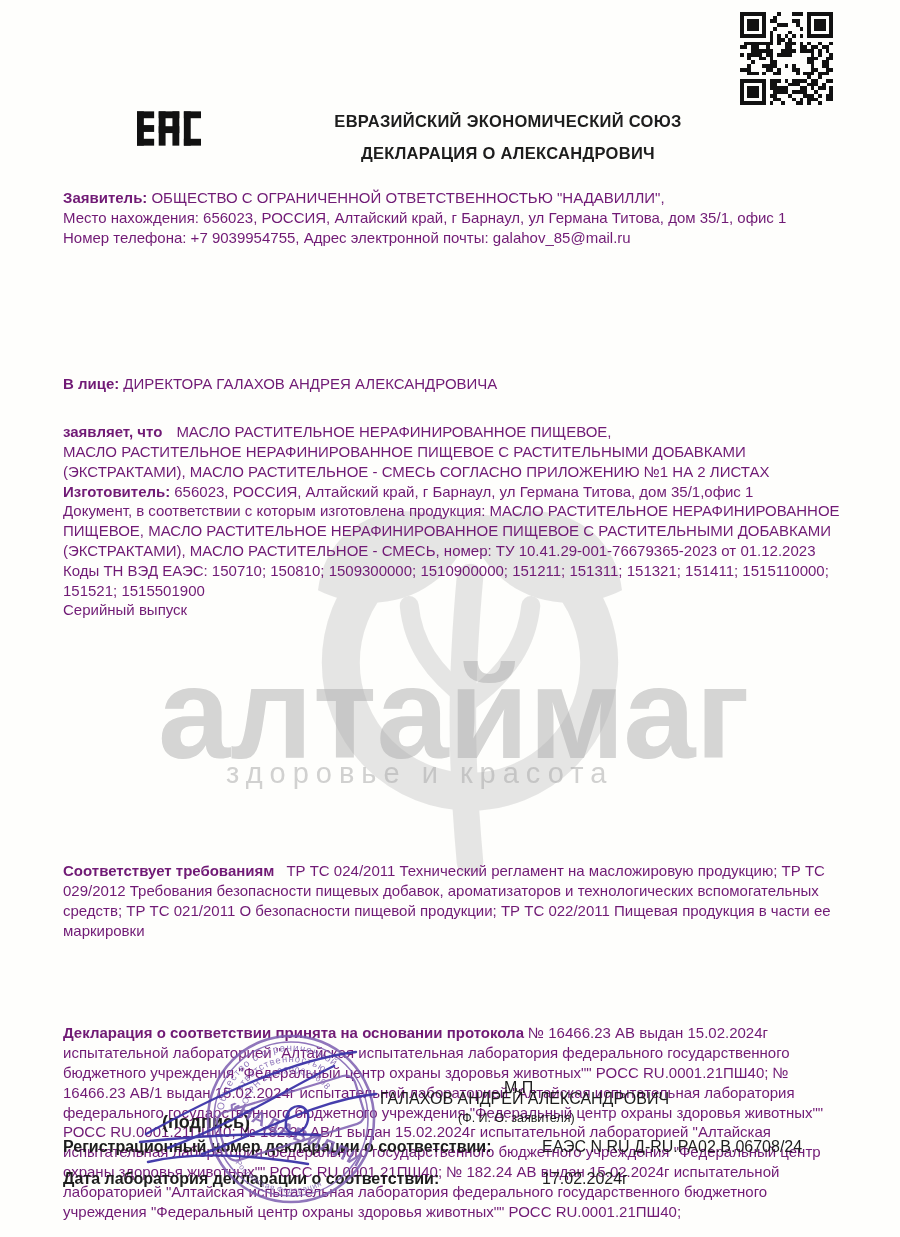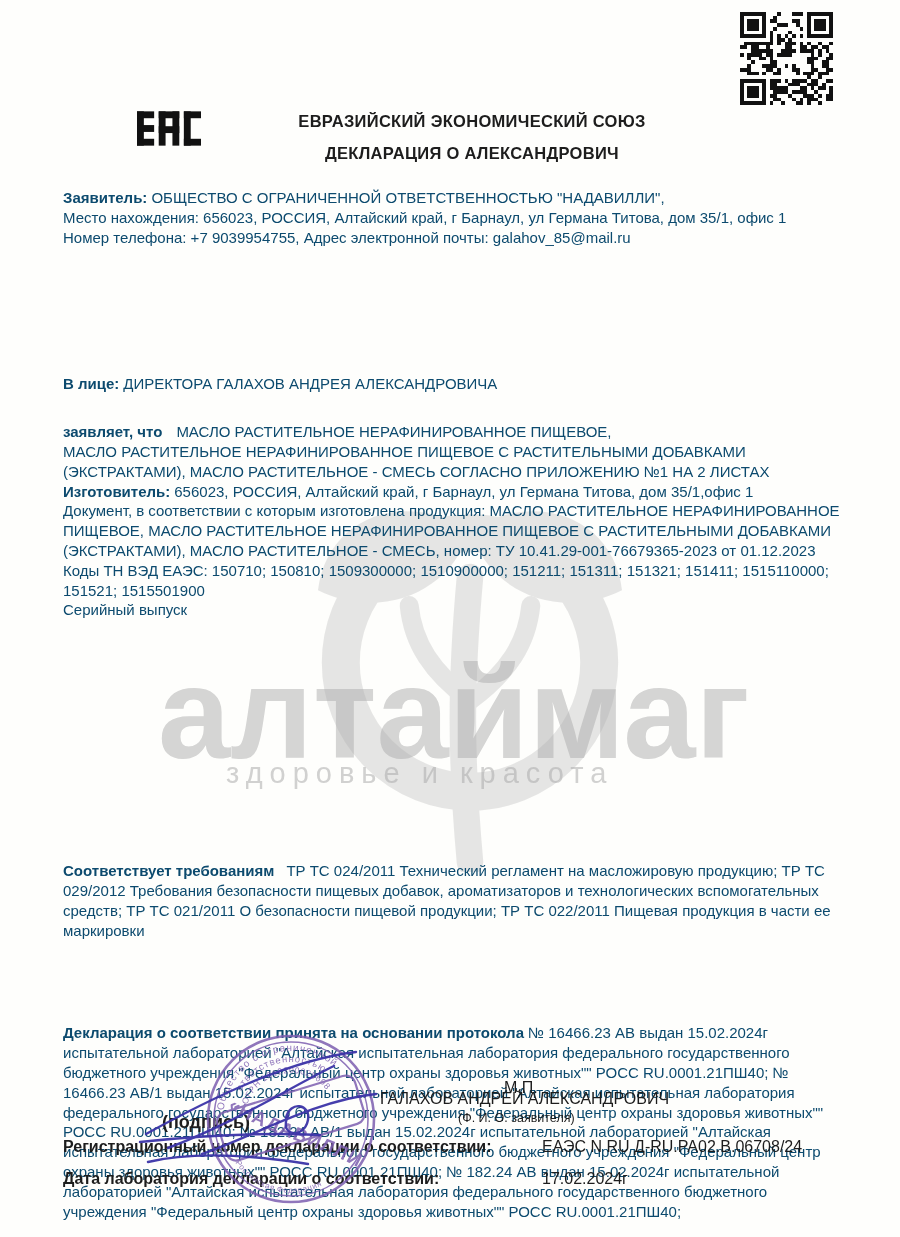--- a/index.html
+++ b/index.html
@@ -1,23 +1,23 @@
 <!DOCTYPE html>
 <html><head>
 <meta charset="utf-8">
 <style>
   html,body{margin:0;padding:0;background:#e8e8e8;}
   .page{position:relative;width:900px;height:1237px;background:#fefefdd;background:#fefefc;overflow:hidden;
         font-family:"Liberation Sans", sans-serif;color:#1d1d1d;}
   
-  .tg{position:absolute;left:63px;width:784px;font-size:15px;line-height:19.8px;color:#0c4a6e;}
+  .tg{position:absolute;left:63px;width:784px;font-size:15px;line-height:19.8px;color:#701a75;}
   .b{font-weight:bold;}
   .gap{margin-right:14px;}
   .ml{margin-left:4px;}
-  .hdr{position:absolute;left:160px;width:624px;text-align:center;font-weight:bold;font-size:16.5px;letter-spacing:.3px;}
+  .hdr{position:absolute;left:160px;width:624px;text-align:center;font-weight:bold;font-size:16.5px;letter-spacing:.3px;padding-left:36px;}
   
   .eac{position:absolute;left:137px;top:99px;width:64px;height:59px;}
   .qr{position:absolute;left:740px;top:12px;width:93px;height:93px;}
   
   .wm-leaf{position:absolute;left:280px;top:472px;width:380px;height:400px;opacity:.38;z-index:0;}
   .wm-title{position:absolute;left:158px;top:648px;font-size:130px;line-height:1;font-weight:bold;
             color:rgba(172,172,172,.5);z-index:0;white-space:nowrap;}
   .wm-sub{position:absolute;left:226px;top:757px;font-size:29px;letter-spacing:7px;
           color:rgba(172,172,172,.55);z-index:0;white-space:nowrap;text-align:center;}
   .layer{position:relative;z-index:2;}

